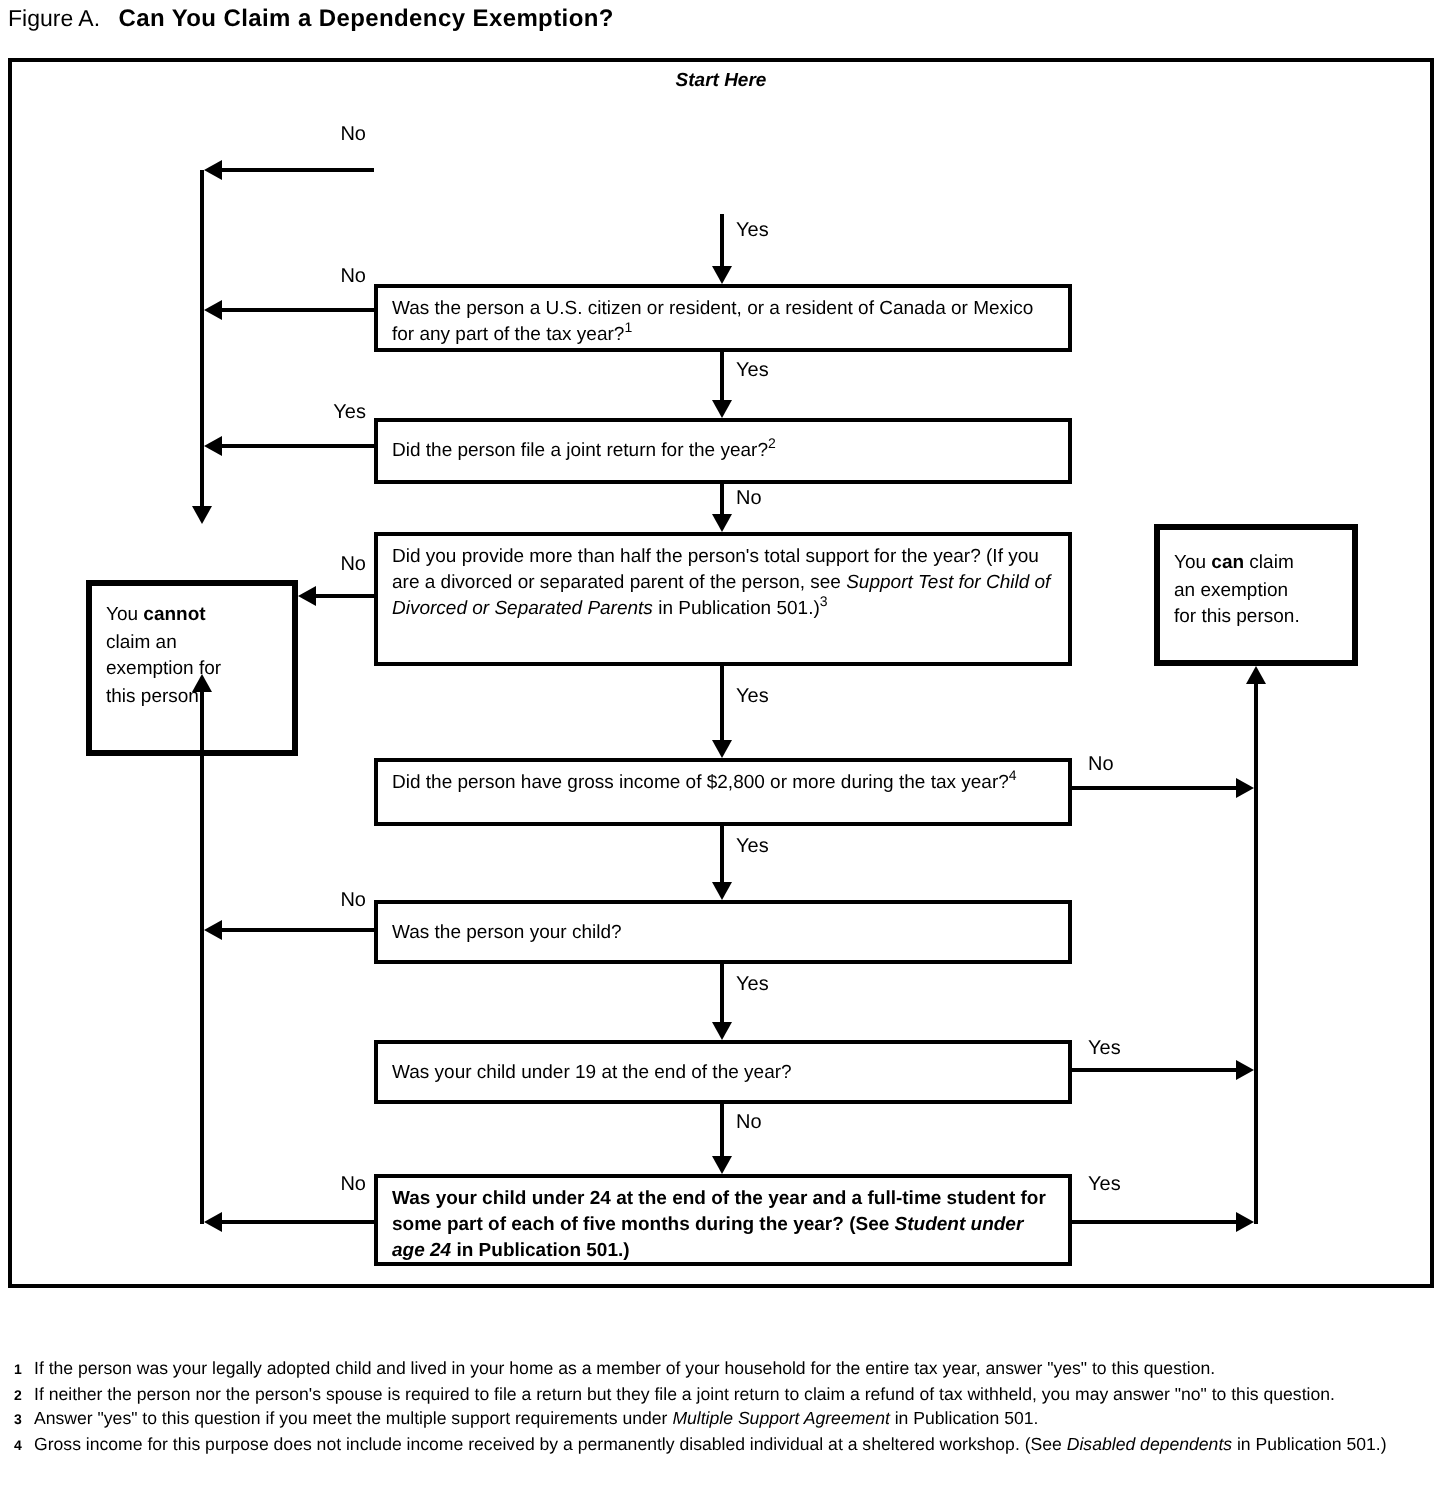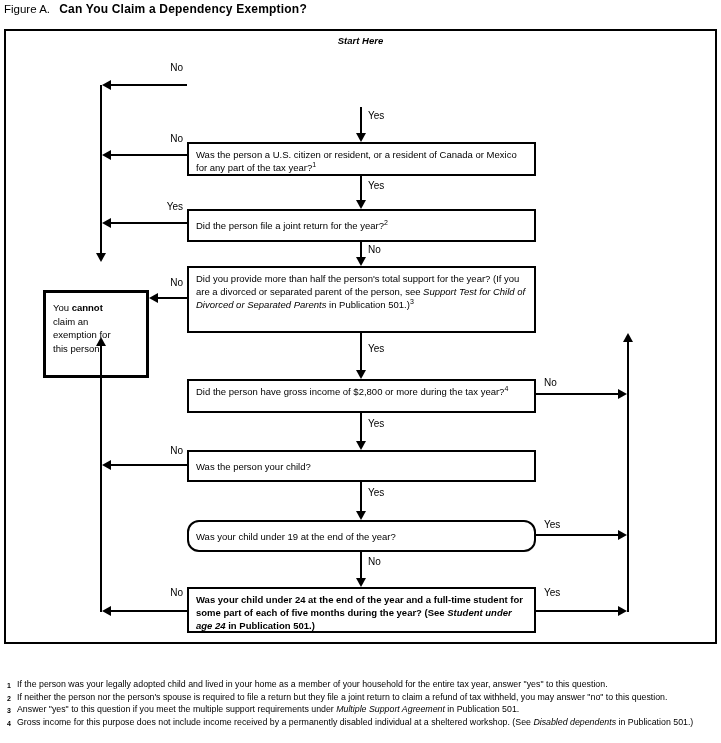--- a/index.html
+++ b/index.html
@@ -61,35 +61,40 @@
   </div>
 
   <div class="qbox" style="top:379px;height:34px;">
     <span>Did the person have gross income of $2,800 or more during the tax year?</span><sup>4</sup>
   </div>
 
   <div class="qbox vcenter" style="top:450px;height:32px;">
     <span>Was the person your child?</span>
   </div>
 
-  <div class="qbox vcenter" style="top:520px;height:32px;border-radius:12px;">
+  <div class="qbox vcenter" style="top:520px;height:32px;">
     <span>Was your child under 19 at the end of the year?</span>
   </div>
 
   <div class="qbox" style="top:587px;height:46px;font-weight:bold;">
     <span>Was your child under 24 at the end of the year and a full-time student for some part of each of five months during the year? (See </span><i>Student under age 24</i><span> in Publication 501.)</span>
   </div>
 
   <div class="rbox" style="left:43px;top:262px;width:106px;height:88px;margin-top:28px;">
     <div><span>You </span><b>cannot</b></div>
     <div>claim an</div>
     <div>exemption for</div>
     <div>this person.</div>
   </div>
 
+  <div class="rbox" style="left:577px;top:262px;width:102px;height:71px;padding-top:10px;">
+    <div><span>You </span><b>can</b><span> claim</span></div>
+    <div>an exemption</div>
+    <div>for this person.</div>
+  </div>
 
   <div class="v" style="left:360px;top:107px;height:27px;"></div>
   <div class="a a-down" style="left:356px;top:133px;"></div>
   <div class="lbl lbl-m" style="top:110px;">Yes</div>
 
   <div class="v" style="left:360px;top:176px;height:25px;"></div>
   <div class="a a-down" style="left:356px;top:200px;"></div>
   <div class="lbl lbl-m" style="top:180px;">Yes</div>
 
   <div class="v" style="left:360px;top:242px;height:16px;"></div>

